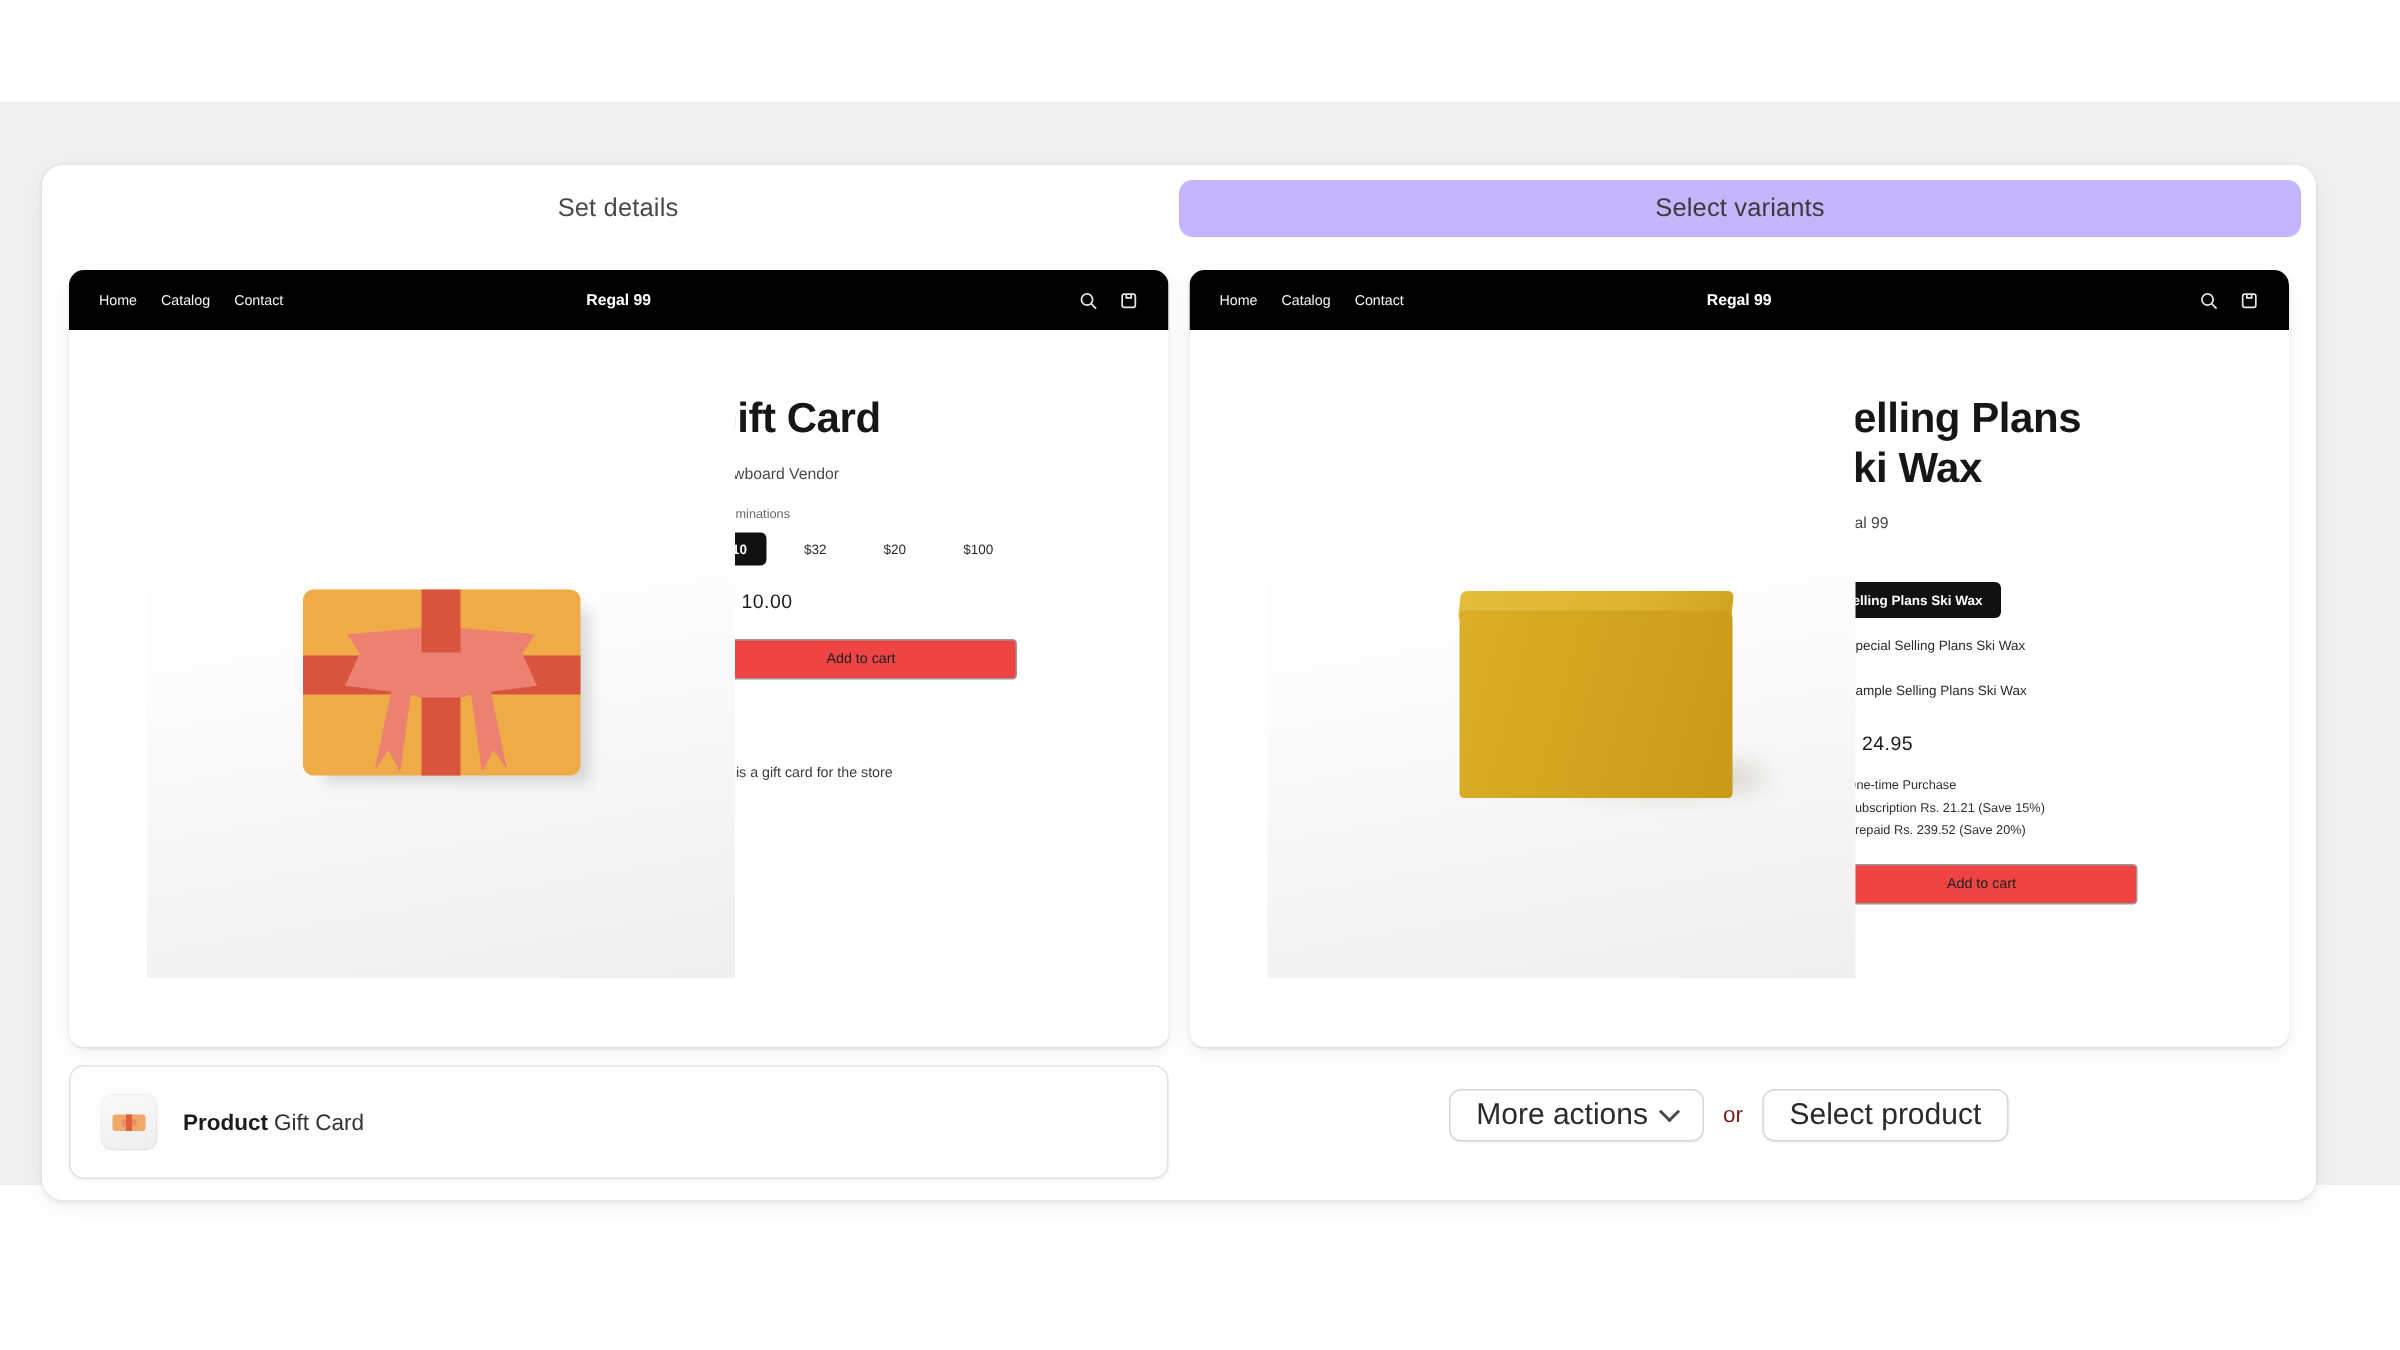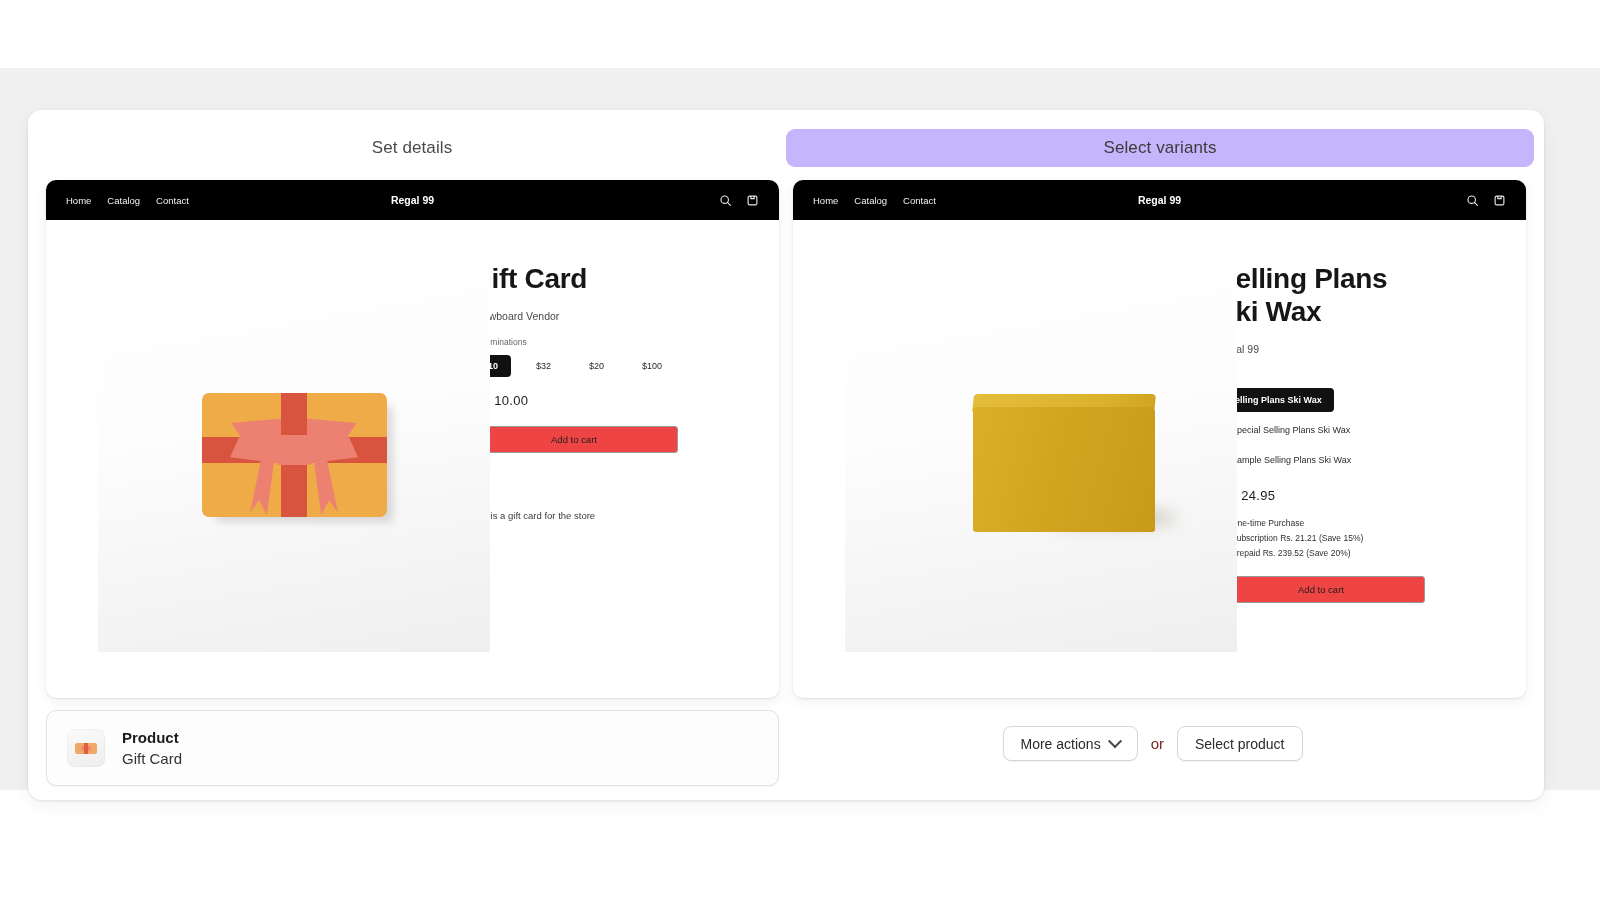--- a/index.html
+++ b/index.html
@@ -22,21 +22,21 @@
     position: absolute; left: 28px; top: 110px; width: 1516px; height: 690px;
     background: #ffffff;
     border-radius: 14px;
     box-shadow: 0 1px 3px rgba(0,0,0,0.10), 0 6px 18px rgba(0,0,0,0.05);
     overflow: hidden;
   }
 
   
   .tabs {
     position: absolute; left: 0; top: 10px; width: 1516px; height: 56px;
-    display: flex; align-items: center; padding: 0 10px;
+    display: flex; padding: 0 10px;
   }
   .tab {
     flex: 1 1 0; height: 38px; border-radius: 9px;
     display: flex; align-items: center; justify-content: center;
     font-size: 17px; color: #4a4a4a; letter-spacing: .1px;
     cursor: pointer; user-select: none; background: transparent;
   }
   .tab.active { background: #c4b5fd; color: #3b3b3b; }
 
   
@@ -160,32 +160,32 @@
     box-shadow: 0 1px 2px rgba(0,0,0,0.05);
   }
   .thumb {
     width: 38px; height: 38px; border-radius: 8px;
     background: linear-gradient(160deg,#fbfbfb,#ededed);
     position: relative; flex: none; box-shadow: inset 0 0 0 1px rgba(0,0,0,0.03);
   }
   .thumb .t-card { position: absolute; left: 8px; top: 14px; width: 22px; height: 11px; background: #f0a868; border-radius: 2px; }
   .thumb .t-rib { position: absolute; left: 17px; top: 14px; width: 4px; height: 11px; background: #e0603c; }
   .thumb .t-bow { position: absolute; left: 14px; top: 17px; width: 10px; height: 5px; background: #ef8a6d; border-radius: 2px; }
-  .pc-text { display: flex; flex-direction: column; gap: 4px; }
+  .pc-text { display: flex; flex-direction: row; gap: 4px; }
   .pc-title { font-size: 15px; font-weight: bold; color: #1c1c1c; }
   .pc-sub { font-size: 15px; color: #333333; }
 
   .actions {
     flex: 1; display: flex; align-items: center; justify-content: center; gap: 13px;
     padding-top: 16px;
   }
   .btn {
     background: #ffffff; border: 1px solid #d6d6d6; border-radius: 8px;
     height: 35px; display: flex; align-items: center; gap: 9px; padding: 0 17px;
-    font-size: 14px; color: #2b2b2b; cursor: pointer;
+    font-size: 20px; color: #2b2b2b; cursor: pointer;
     box-shadow: 0 1px 1px rgba(0,0,0,0.05);
   }
   .or { font-size: 15px; color: #7f1d1d; }
   .chev { width: 10px; height: 10px; border-right: 2px solid #4a4a4a; border-bottom: 2px solid #4a4a4a; transform: rotate(45deg) translate(-2px,-2px); }
 </style>
 </head>
 <body>
 
 <div class="page">
   <div class="workarea"></div>

